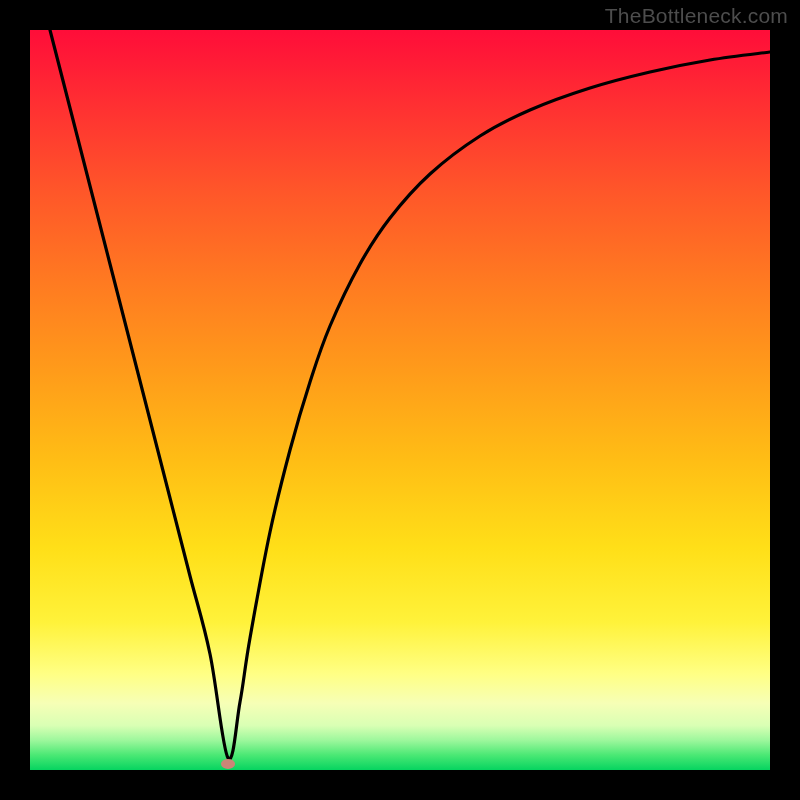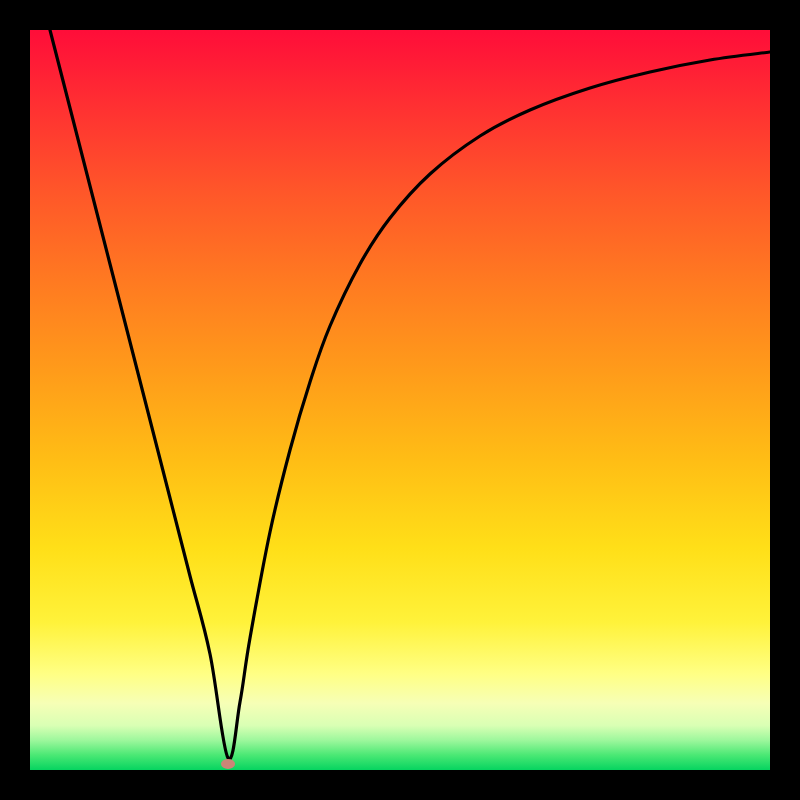--- a/index.html
+++ b/index.html
@@ -75,13 +75,14 @@
 <body>
 
 <div class="frame">
   <div class="plot-area">
     <div class="gradient-bg"></div>
     <svg class="curve" viewBox="0 0 740 740" preserveAspectRatio="none">
       <path id="curve-path" fill="none" stroke="#000" stroke-width="3.2" stroke-linecap="round" stroke-linejoin="round" d="M 20 0 C 23.6 14.04, 32.8 49.92, 40 78 C 47.2 106.08, 52.8 127.92, 60 156 C 67.2 184.07999999999998, 72.8 205.92000000000002, 80 234 C 87.2 262.08, 92.8 283.92, 100 312 C 107.2 340.08, 112.8 361.92, 120 390 C 127.2 418.08, 132.8 439.92, 140 468 C 147.2 496.08, 152.8 517.92, 160 546 C 167.2 574.08, 173.16 591.24, 180 624 C 186.84 656.76, 192.6 719.36, 198 728 C 203.4 736.64, 206.04 693.6, 210 672 C 213.96 650.4, 214.6 638.6, 220 608 C 225.4 577.4, 232.8 535.84, 240 502 C 247.2 468.16, 252.8 447, 260 420 C 267.2 393, 272.8 374.32, 280 352 C 287.2 329.68, 291 317.24, 300 296 C 309 274.76, 319.2 253.44, 330 234 C 340.8 214.56, 347.4 204.2, 360 188 C 372.6 171.8, 383.8 158.76, 400 144 C 416.2 129.24, 432 117.52, 450 106 C 468 94.48, 480.2 88.64, 500 80 C 519.8 71.36, 538.4 64.84, 560 58 C 581.6 51.16, 598.4 47.04, 620 42 C 641.6 36.96, 658.4 33.6, 680 30 C 701.6 26.4, 729.2 23.44, 740 22"></path>
     </svg>
     <div id="marker" class="marker" style="left: 198px; top: 734px; background: rgb(204, 133, 119);"></div>
   </div>
+  <div class="watermark">TheBottleneck.com</div>
 </div>
 
 </body></html>

